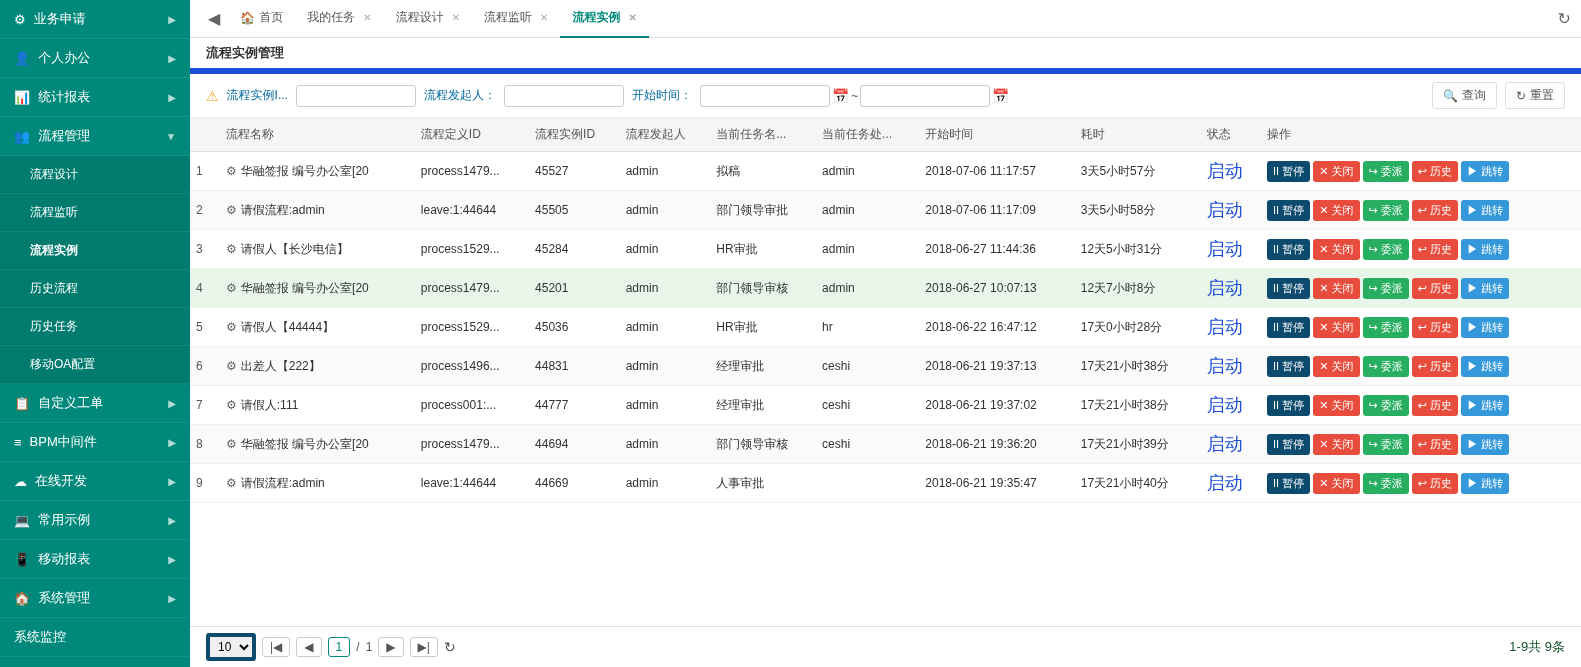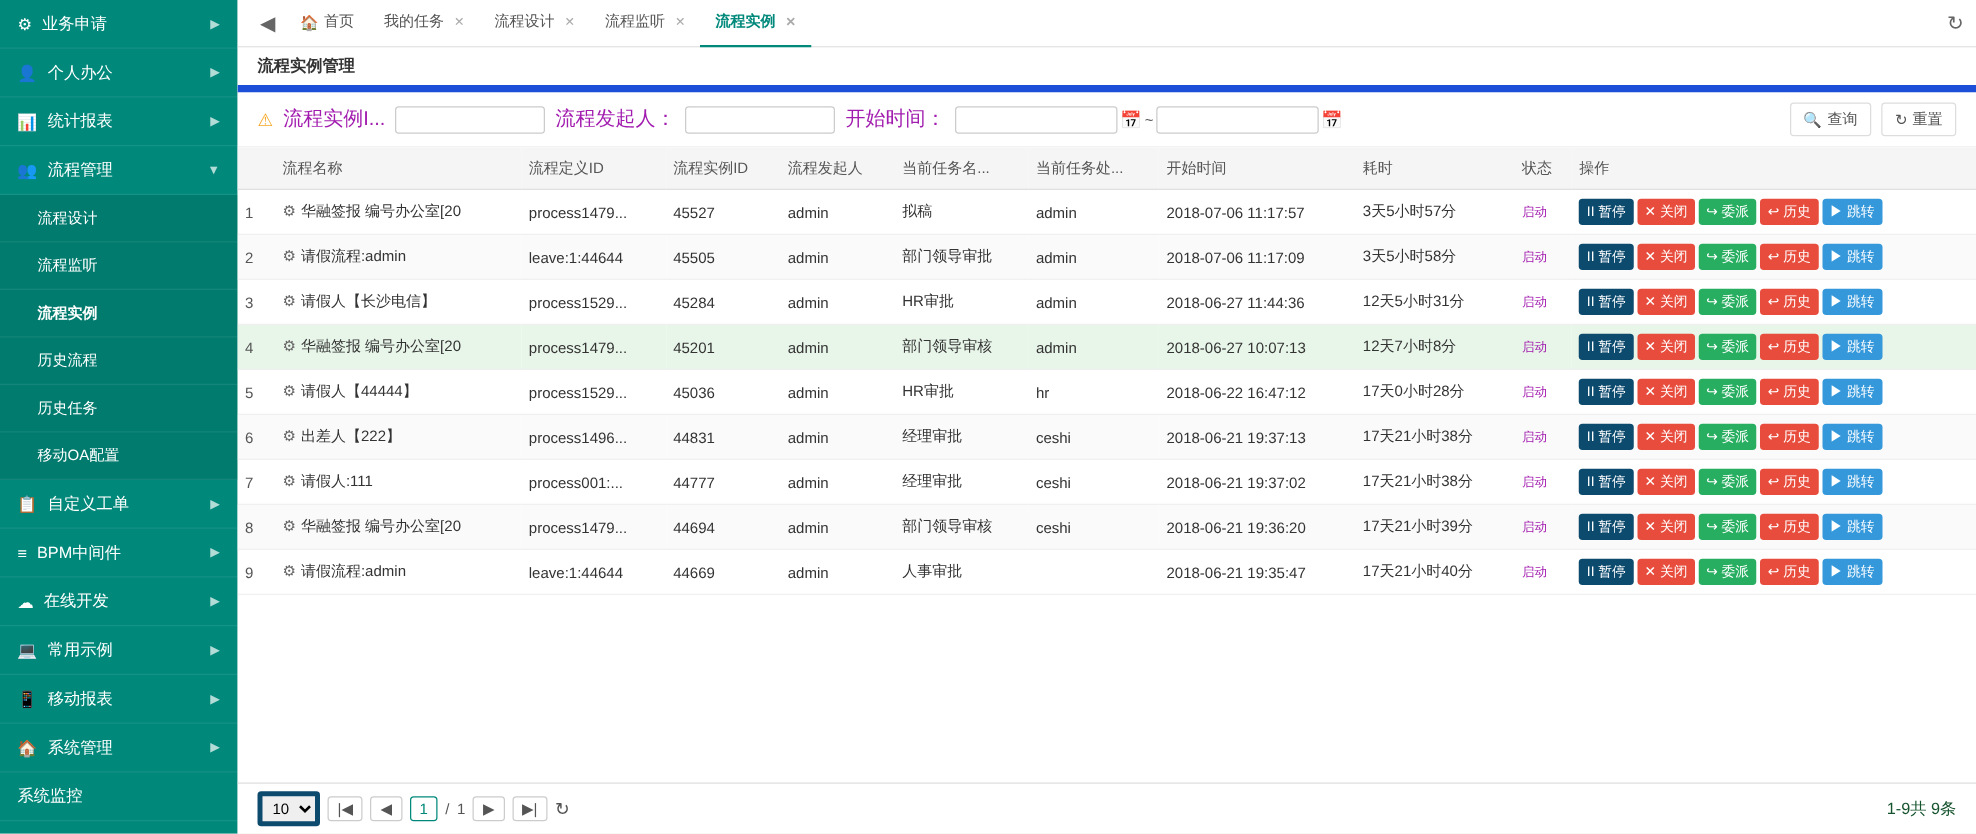--- a/index.html
+++ b/index.html
@@ -72,21 +72,21 @@
     .filter-bar {
       background: #fff;
       padding: 8px 16px;
       display: flex;
       align-items: center;
       gap: 8px;
       border-bottom: 1px solid #eee;
       flex-wrap: wrap;
     }
     .filter-bar .warn-icon { color: #f5a623; font-size: 14px; }
-    .filter-label { font-size: 16px; color: #a21caf; white-space: nowrap; }
+    .filter-label { font-size: 12px; color: #0369a1; white-space: nowrap; }
     .filter-input {
       border: 1px solid #ccc; border-radius: 3px; padding: 3px 6px;
       font-size: 12px; width: 120px; outline: none;
     }
     .filter-date-input {
       border: 1px solid #ccc; border-radius: 3px; padding: 3px 6px;
       font-size: 12px; width: 130px; outline: none;
     }
     .filter-date-group { display: flex; align-items: center; gap: 2px; }
     .date-tilde { font-size: 12px; color: #555; }
@@ -128,21 +128,21 @@
       background: #fff; border-top: 1px solid #e0e0e0;
       padding: 6px 16px; display: flex; align-items: center; gap: 6px;
       font-size: 12px; color: #555;
     }
     .page-size-select { border: 4px solid #0c4a6e; border-radius: 3px; padding: 2px 4px; font-size: 12px; }
     .page-btn { background: none; border: 1px solid #ccc; border-radius: 3px; padding: 2px 7px; cursor: pointer; font-size: 12px; color: #555; }
     .page-num { background: none; border: 1px solid #00897b; border-radius: 3px; padding: 2px 7px; font-size: 12px; color: #00897b; }
     .page-refresh { background: none; border: none; cursor: pointer; font-size: 14px; color: #555; }
     .page-info { margin-left: auto; font-size: 13px; color: #14532d; }
 
-    .status-badge { color: #a21caf; font-size: 10px; }
+    .status-badge { color: #1d4ed8; font-size: 18px; }
     .num-col { color: #555; width: 30px; }
   </style>
 </head>
 <body>
 
 <div class="sidebar">
 
   <div class="sidebar-item">
     <div class="left">
       <span>⚙</span>

